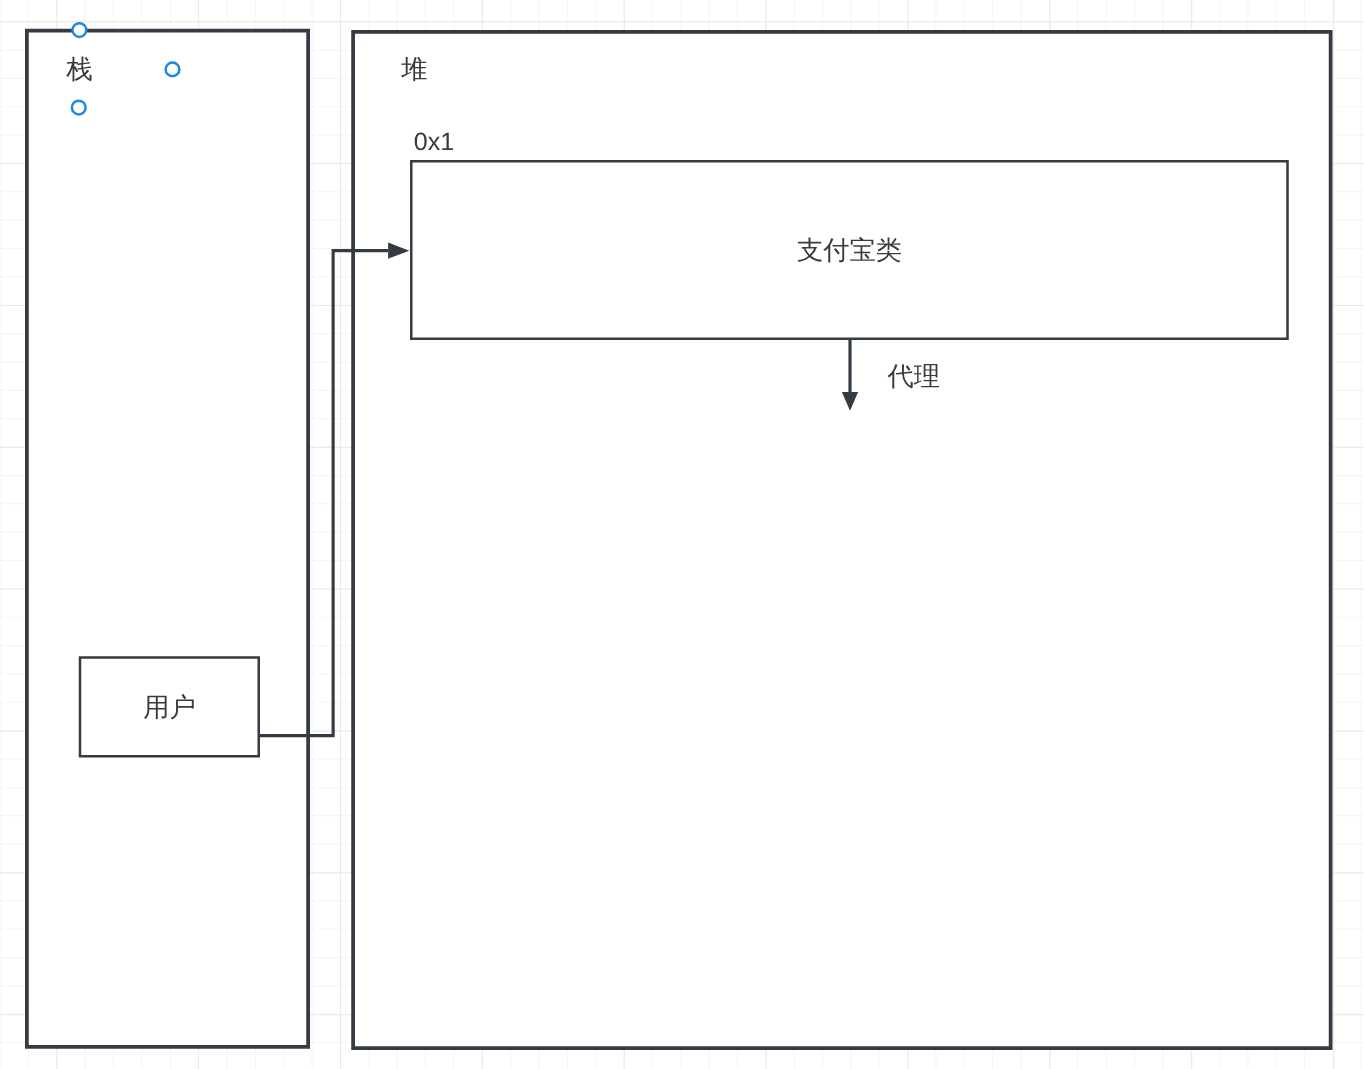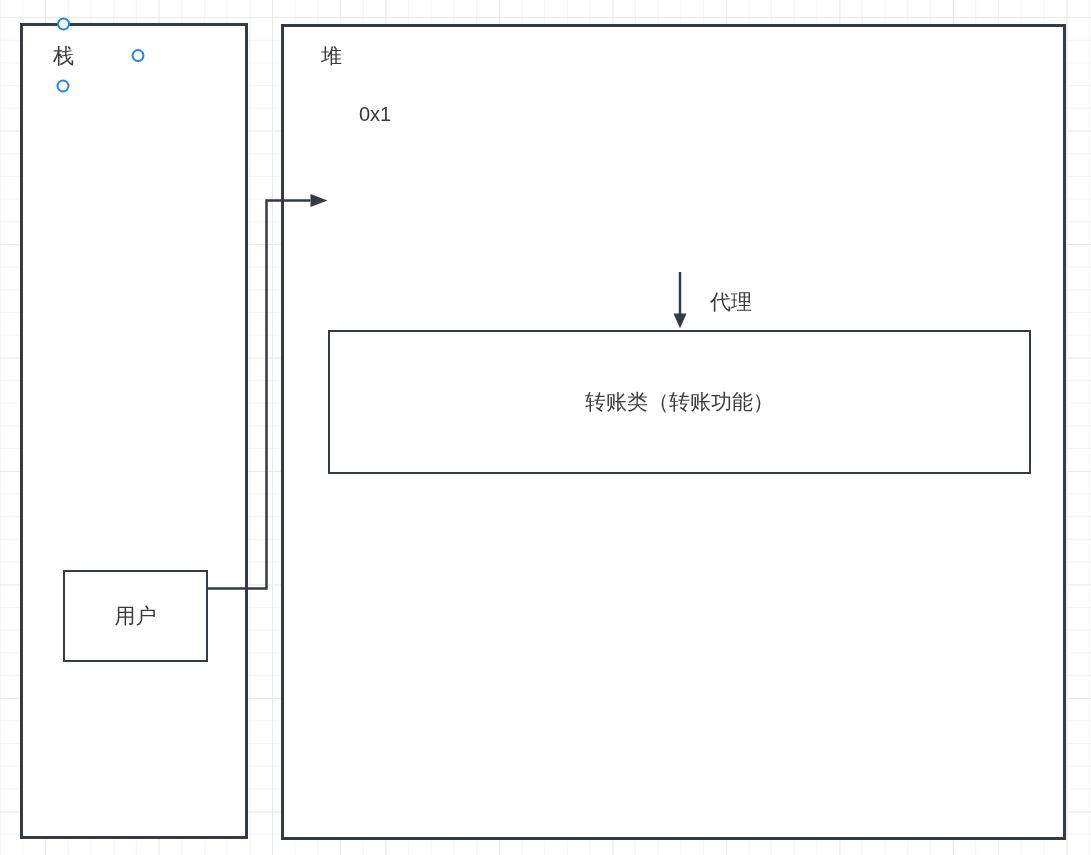--- a/index.html
+++ b/index.html
@@ -52,24 +52,24 @@
     position:absolute;
     font-size:21px;
     color:#3a3a3a;
     line-height:1;
     white-space:nowrap;
   }
   #stack-container{left:20px;top:23px;width:228px;height:816px;}
   #heap-container{left:281px;top:24px;width:785px;height:816px;}
   #alipay-box{left:328px;top:128px;width:703px;height:144px;}
   #transfer-box{left:328px;top:330px;width:703px;height:144px;}
-  #user-box{left:63px;top:570px;width:145px;height:92px;}
+  #user-box{left:63px;top:525px;width:145px;height:81px;}
   #stack-label{left:53px;top:45px;}
   #heap-label{left:321px;top:45px;}
-  #addr-label{left:331px;top:104px;font-size:20px;margin-left:28px;}
+  #addr-label{left:331px;top:104px;font-size:20px;}
   #proxy-label{left:710px;top:291px;}
   .edge-overlay{
     position:absolute;
     left:0;top:0;
     width:1091px;height:855px;
     pointer-events:none;
   }
 </style>
 </head>
 <body>
@@ -79,24 +79,24 @@
   <div id="stack-container" class="container-shape"></div>
 
   <div id="heap-container" class="container-shape"></div>
 
   <div id="stack-label" class="shape-title">栈</div>
 
   <div id="heap-label" class="shape-title">堆</div>
 
   <div id="addr-label" class="floating-label">0x1</div>
 
+  <div id="alipay-box" class="node-shape">
+    <span class="node-label">支付宝类</span>
+  </div>
 
-  <div id="transfer-box" class="node-shape">
-    <span class="node-label">转账类（转账功能）</span>
-  </div>
 
   <div id="user-box" class="node-shape">
     <span class="node-label">用户</span>
   </div>
 
   <div id="proxy-label" class="floating-label">代理</div>
 
   <svg class="edge-overlay" viewBox="0 0 1091 855" xmlns="http://www.w3.org/2000/svg">
 
     <g>

